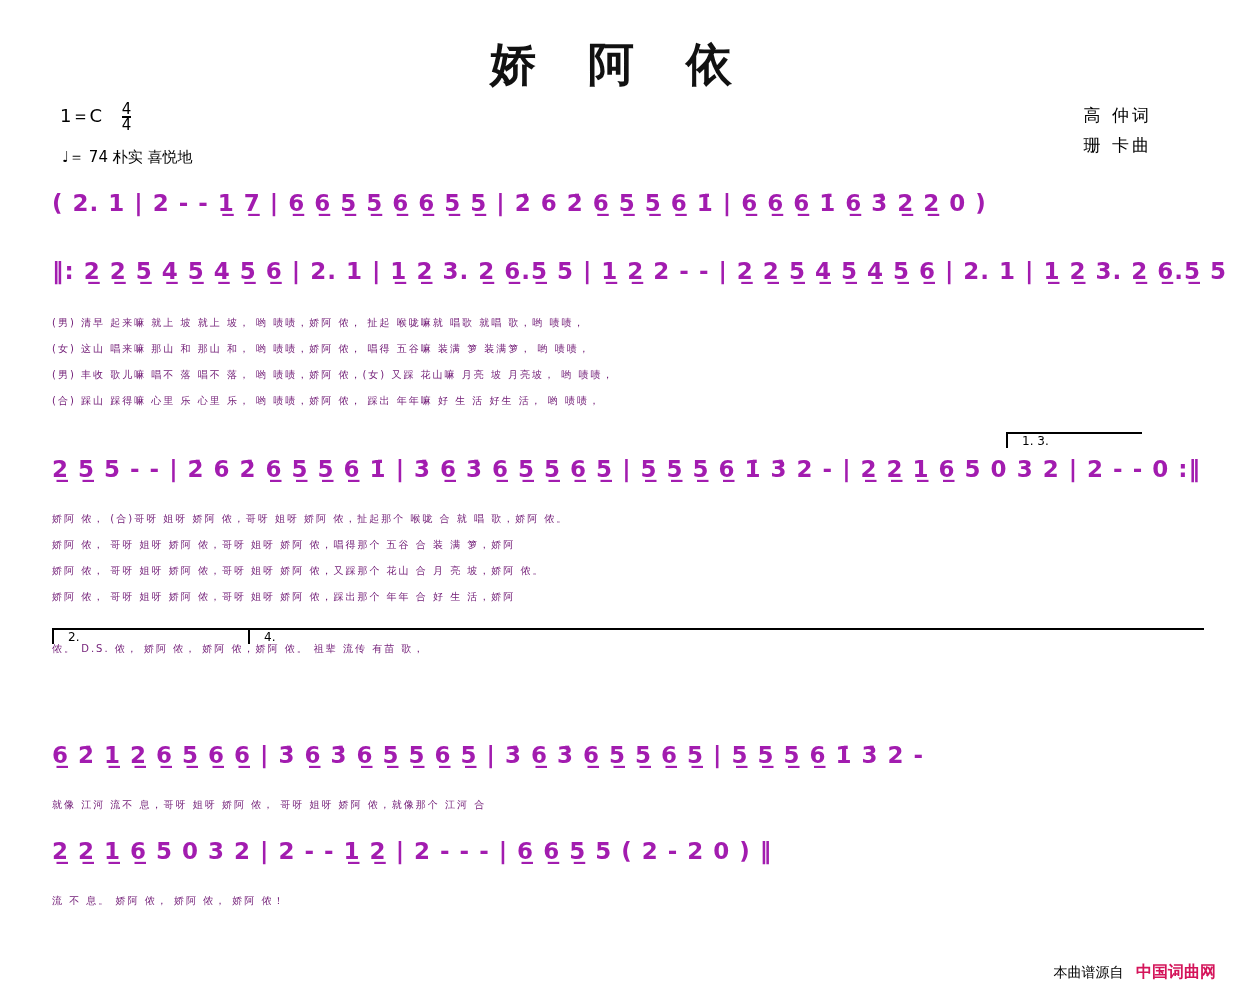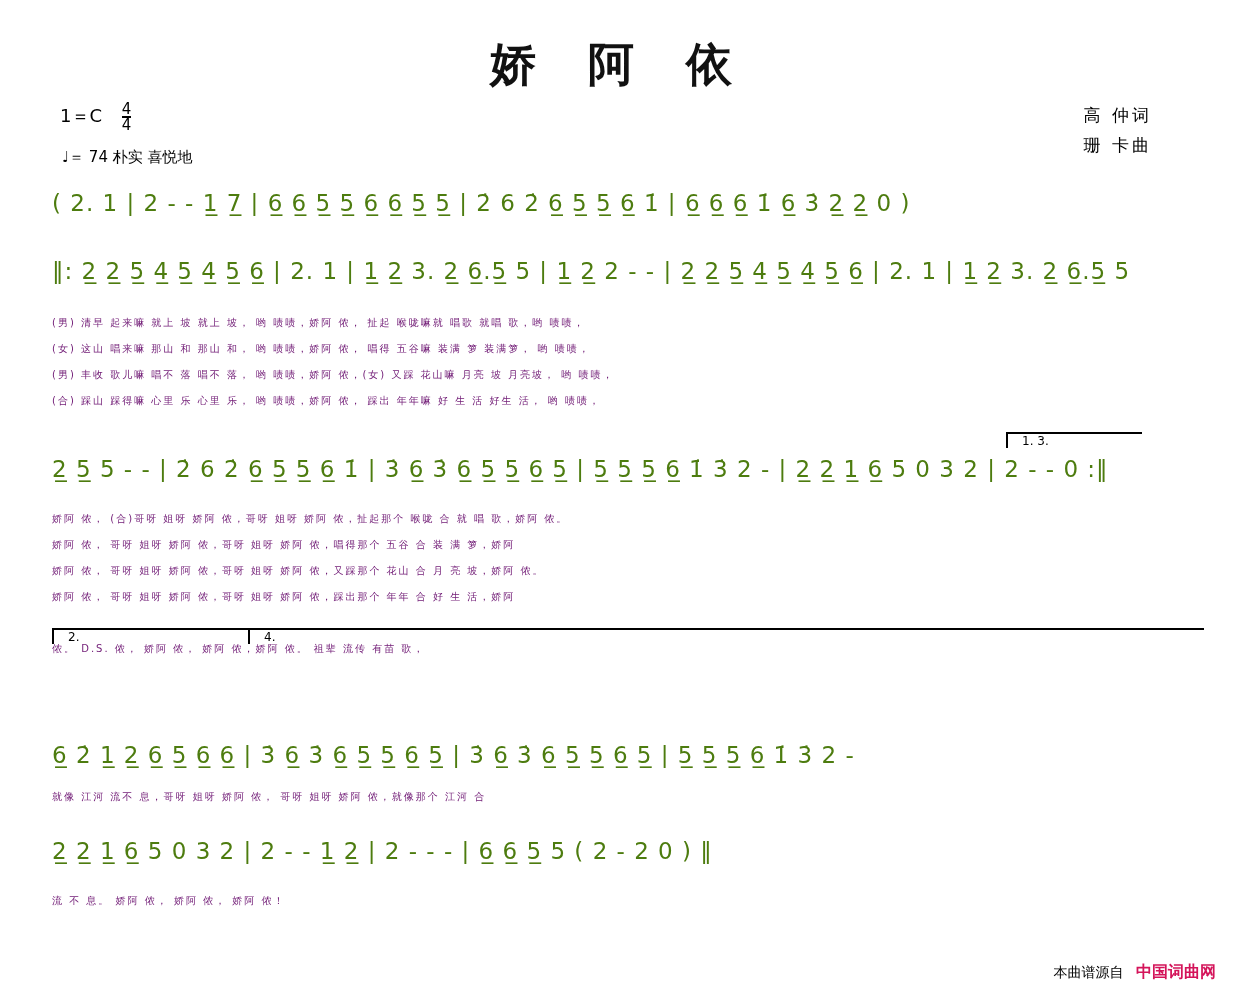--- a/index.html
+++ b/index.html
@@ -76,21 +76,22 @@
     left: 52px;
     width: 1140px;
   }
   .row-notes {
     position: relative;
     font-family: "DejaVu Sans", sans-serif;
     font-size: 23px;
     letter-spacing: 1px;
     white-space: nowrap;
     height: 42px;
-    color: #4d7c0f;
+    color: #a21caf;
+    font-weight: bold;
   }
   .lyric-line {
     position: relative;
     font-size: 10px;
     font-family: "DejaVu Sans", sans-serif;
     letter-spacing: 2px;
     white-space: nowrap;
     line-height: 26px;
     height: 26px;
     color: #701a75;
@@ -164,21 +165,21 @@
   </div>
 
   <div class="system" style="top:628px;">
     <div class="repeat-bracket" style="left:0; top:0; width:186px;">2.</div>
     <div class="repeat-bracket" style="left:196px; top:0; width:940px;">4.</div>
     <div class="lyric-line" style="margin-top:8px;">侬。          D.S.  侬，      娇阿 侬，            娇阿   侬，娇阿   侬。 祖辈  流传  有苗 歌，</div>
   </div>
 
   <div class="system" style="top:742px;">
     <div class="row-notes">6̲ 2̇ 1̲ 2̲ 6̲ 5̲ 6̲  6̲ | 3̇ 6̲ 3̇ 6̲ 5̲ 5̲ 6̲ 5̲ | 3̇ 6̲ 3̇ 6̲ 5̲ 5̲ 6̲ 5̲ | 5̲ 5̲ 5̲ 6̲ 1̇ 3̇ 2 -</div>
-    <div class="lyric-line" style="">就像  江河  流不 息，哥呀 姐呀 娇阿    侬，  哥呀 姐呀 娇阿    侬，就像那个  江河  合</div>
+    <div class="lyric-line" style="margin-top:8px;">就像  江河  流不 息，哥呀 姐呀 娇阿    侬，  哥呀 姐呀 娇阿    侬，就像那个  江河  合</div>
   </div>
 
   <div class="system" style="top:838px;">
     <div class="row-notes">2̲ 2̲ 1̲ 6̲ 5 0 3 2 | 2 - - 1̲ 2̲ | 2 - - - | 6̲ 6̲ 5̲ 5 ( 2 - 2 0 ) ‖</div>
     <div class="lyric-line" style="margin-top:8px;">流 不     息。 娇阿  侬，      娇阿   侬，            娇阿   侬！</div>
   </div>
 
   <div class="footer">
     <span>本曲谱源自</span>
     <span class="site">中国词曲网</span>

